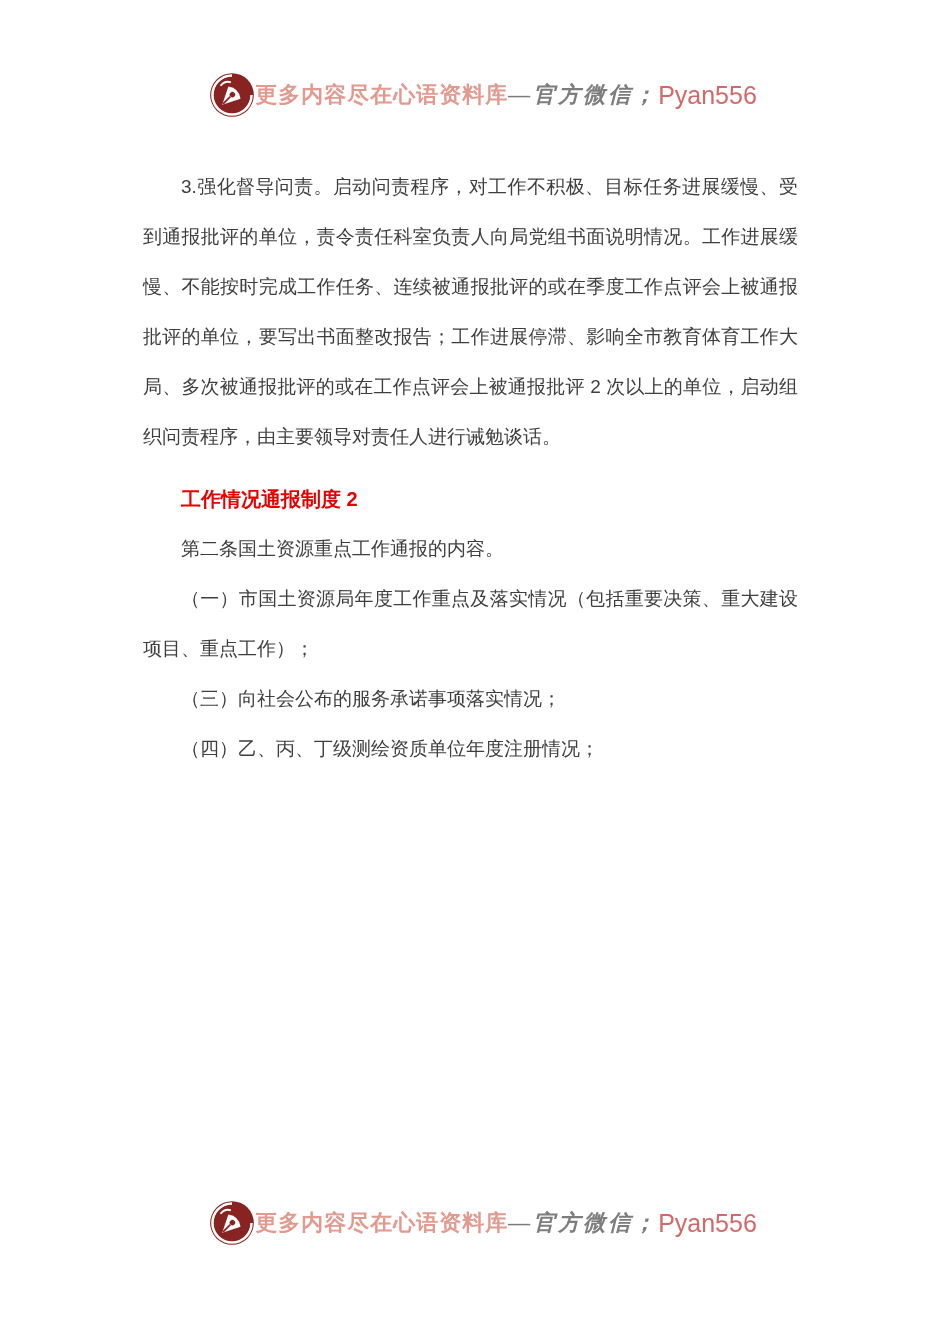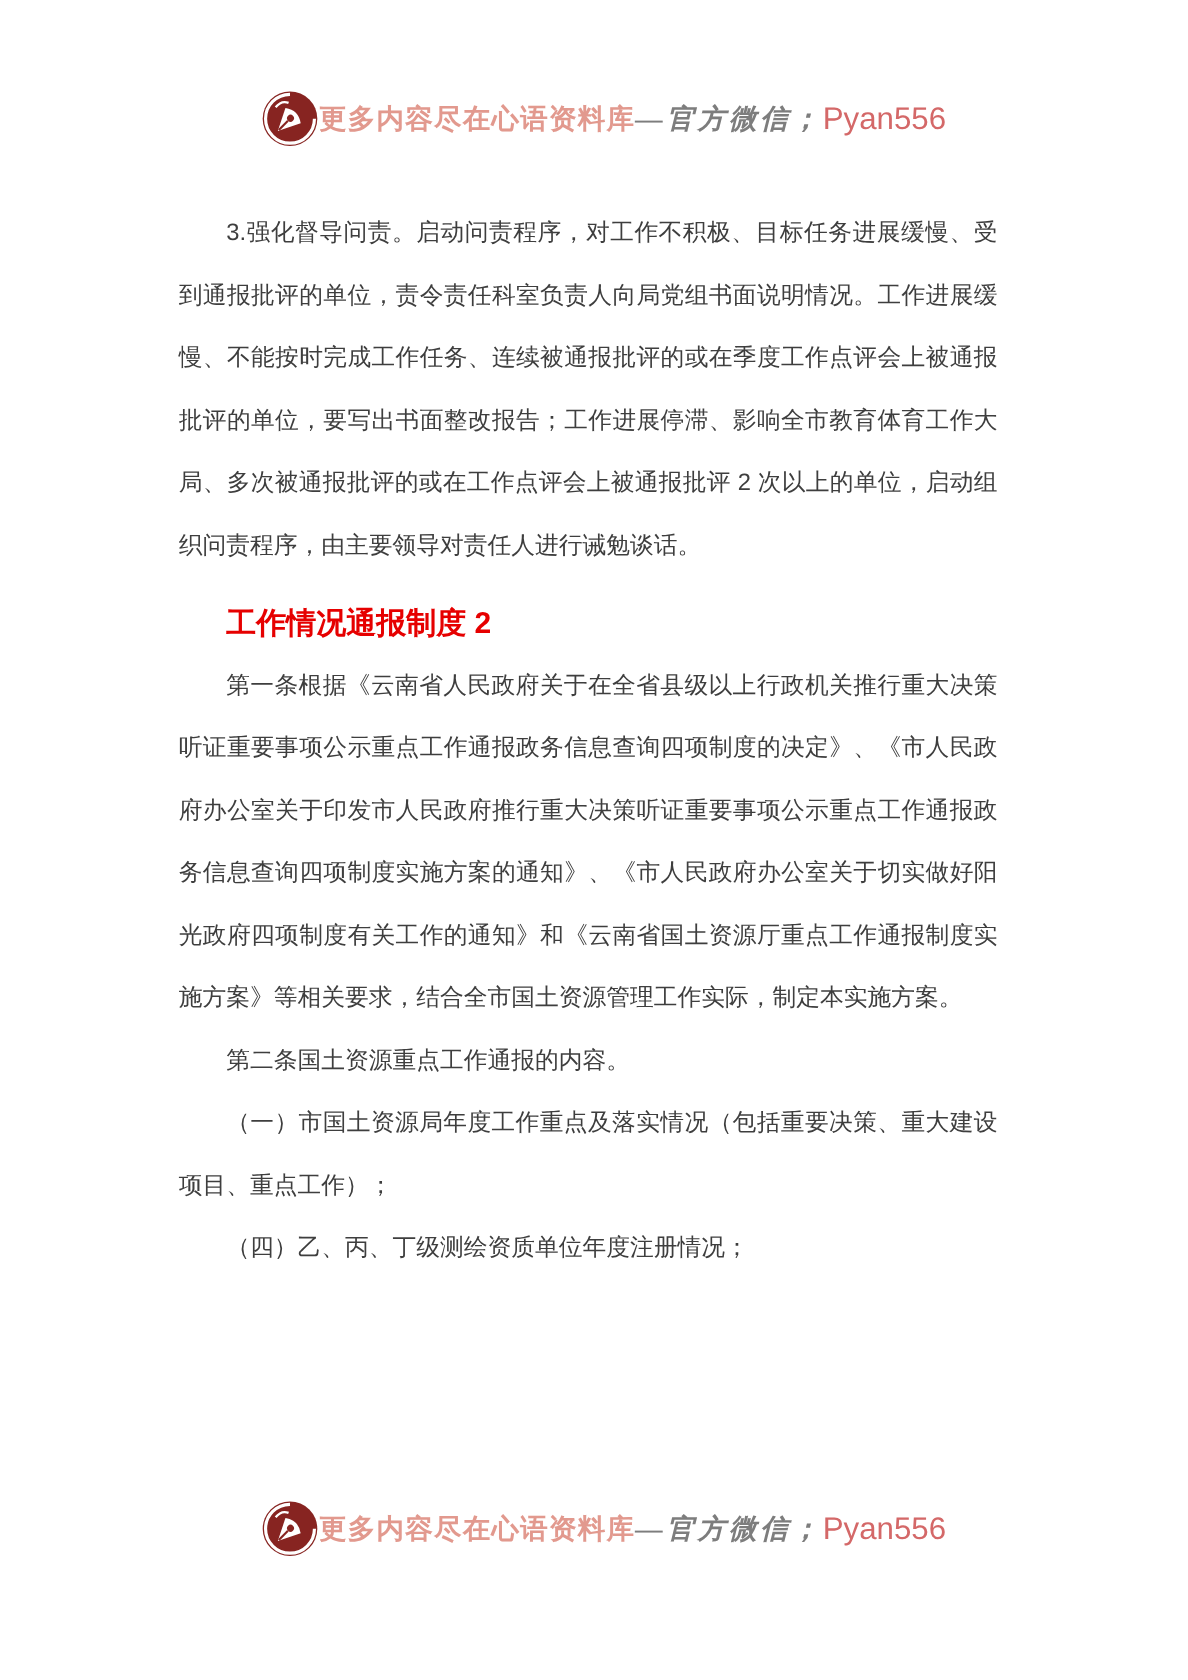--- a/index.html
+++ b/index.html
@@ -61,21 +61,21 @@
     margin: 0;
     font-size: 19px;
     line-height: 50px;
     color: #3e3e3e;
     text-align: justify;
     text-indent: 38px;
   }
   .doc-body p.heading {
     color: #e60000;
     font-weight: bold;
-    font-size: 24px;
+    font-size: 20px;
     margin-top: 12px;
     text-align: left;
   }
 </style>
 </head>
 <body>
 
 <div class="page">
 
   <div class="watermark header">
@@ -92,23 +92,23 @@
       </svg>
     </span>
     <span class="wm-brand">更多内容尽在心语资料库</span>
     <span class="wm-wechat-label">—官方微信；</span>
     <span class="wm-wechat-id">Pyan556</span>
   </div>
 
   <div class="doc-body">
       <p class="para">3.强化督导问责。启动问责程序，对工作不积极、目标任务进展缓慢、受到通报批评的单位，责令责任科室负责人向局党组书面说明情况。工作进展缓慢、不能按时完成工作任务、连续被通报批评的或在季度工作点评会上被通报批评的单位，要写出书面整改报告；工作进展停滞、影响全市教育体育工作大局、多次被通报批评的或在工作点评会上被通报批评 2 次以上的单位，启动组织问责程序，由主要领导对责任人进行诫勉谈话。</p>
       <p class="heading">工作情况通报制度 2</p>
-      <p class="para">第一条根据《云南省人民政府关于在全省县级以上行政机关推行重大决策听证重要事项公示重点工作通报政务信息查询四项制度的决定》、《市人民政府办公室关于印发市人民政府推行重大决策听证重要事项公示重点工作通报政务信息查询四项制度实施方案的通知》、《市人民政府办公室关于切实做好阳光政府四项制度有关工作的通知》和《云南省国土资源厅重点工作通报制度实施方案》等相关要求，结合全市国土资源管理工作实际，制定本实施方案。</p>
       <p class="para">第二条国土资源重点工作通报的内容。</p>
       <p class="para">（一）市国土资源局年度工作重点及落实情况（包括重要决策、重大建设项目、重点工作）；</p>
+      <p class="para">（三）向社会公布的服务承诺事项落实情况；</p>
       <p class="para">（四）乙、丙、丁级测绘资质单位年度注册情况；</p>
     </div>
 
   <div class="watermark footer">
     <span class="wm-logo">
       <svg viewBox="0 0 40 40" width="46" height="46" aria-hidden="true">
         <circle cx="20" cy="20" r="19" fill="#872421"></circle>
         <path d="M20 3 A17 17 0 1 0 37 20" fill="none" stroke="#ffffff" stroke-width="2.2"></path>
         <path d="M10 12 q4 -5 9 -3" fill="none" stroke="#ffffff" stroke-width="1.6"></path>
         <g transform="rotate(45 20 20)">

